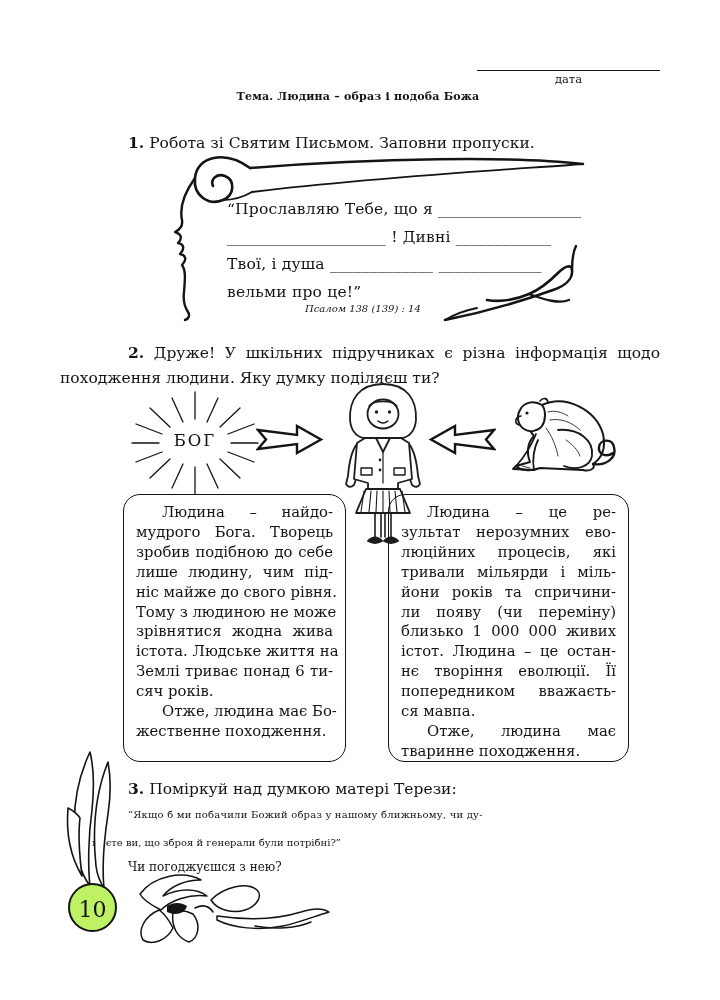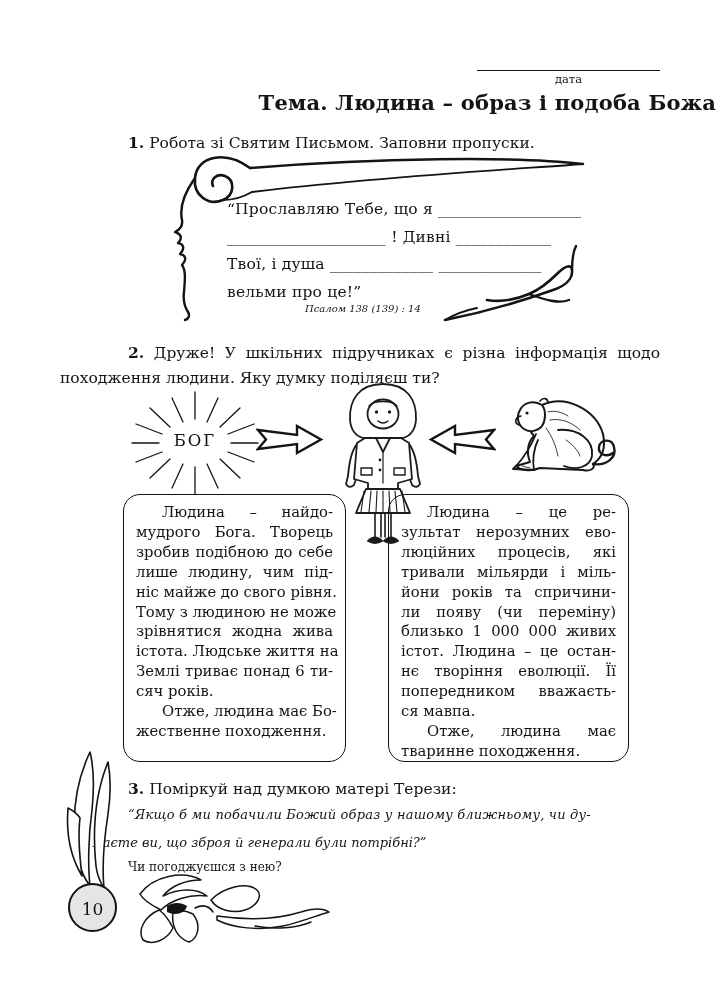--- a/index.html
+++ b/index.html
@@ -5,21 +5,21 @@
   html,body{margin:0;padding:0;background:#e8e8e8;}
   #page{
     position:relative;width:720px;height:1000px;margin:0 auto;
     background:#ffffff;color:#141414;overflow:hidden;
     font-family:"DejaVu Serif","Liberation Serif",serif;
   }
   .abs{position:absolute;}
   
   #date-rule{left:477px;top:70px;width:183px;border-top:1.2px solid #141414;}
   #date-label{left:477px;top:72px;width:183px;text-align:center;font-size:11.5px;}
-  #page-title{left:0;top:90px;width:716px;text-align:right;font-weight:bold;font-size:21px;letter-spacing:.2px;}
+  #page-title{left:0;top:90px;width:716px;text-align:center;font-weight:bold;font-size:11px;letter-spacing:.2px;}
   
   .task-par{left:60px;width:600px;font-size:15.5px;line-height:25px;text-align:justify;text-indent:68px;margin:0;}
   #task1{top:130px;}
   #task2{top:340px;}
   #task3{top:776px;text-align:left;}
   .task-num{font-weight:bold;}
   
   #scroll{left:155px;top:148px;width:460px;height:195px;}
   #scroll svg{position:absolute;left:0;top:0;}
   #scroll-lines{position:absolute;left:72px;top:52px;font-size:15.5px;}
@@ -37,31 +37,31 @@
     border:1.6px solid #141414;border-radius:17px;
     font-size:14.8px;line-height:19.9px;padding:7px 12px 12px 12px;
     overflow:hidden;box-sizing:border-box;height:268px;
   }
   #box-left{left:123px;top:494px;width:223px;}
   #box-right{left:388px;top:494px;width:241px;}
   .box-line{text-align:justify;text-align-last:justify;white-space:nowrap;}
   .box-line.first{text-indent:26px;}
   .box-line.plast{text-align-last:left;}
   
-  #quote{left:60px;top:801px;width:600px;font-style:italic;font-size:13px;}
+  #quote{left:60px;top:801px;width:600px;font-size:10px;}
   #quote .t-line{line-height:27.5px;white-space:nowrap;}
   #quote .t-line:first-child{padding-left:68px;letter-spacing:.2px;}
   #quote .t-line:last-child{padding-left:32px;}
   #question{left:128px;top:860px;font-size:12px;}
   
   #leaves{left:52px;top:748px;}
   #flower{left:105px;top:868px;}
   #page-num{
     left:68px;top:883px;width:49px;height:49px;border:2px solid #141414;border-radius:50%;
-    background:#e5e5e5;text-align:center;line-height:49px;font-size:17px;box-sizing:border-box;
+    background:#bef264;text-align:center;line-height:49px;font-size:22px;box-sizing:border-box;
   }
   svg{display:block;}
 </style>
 </head>
 <body>
 
 <div id="page">
 
   <div class="abs" id="date-rule"></div>
   <div class="abs" id="date-label">дата</div>

